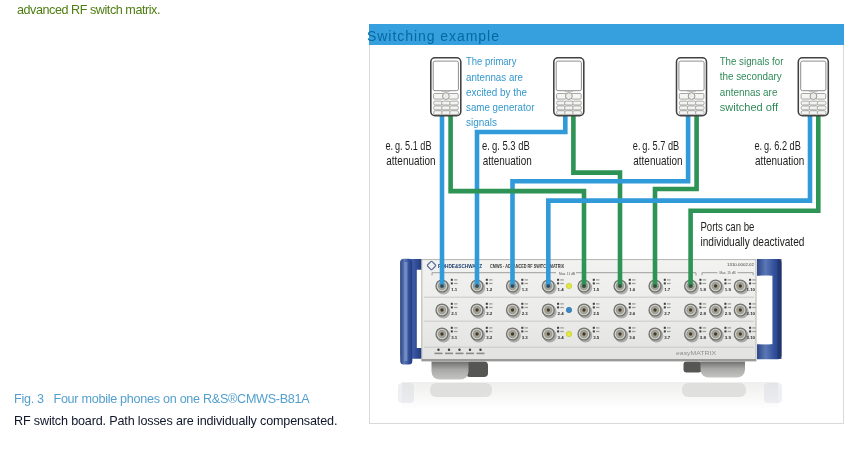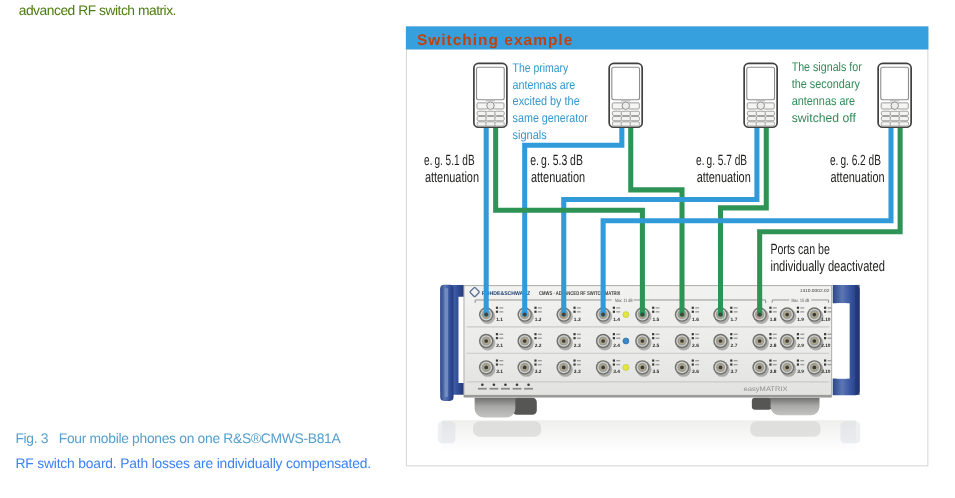--- a/index.html
+++ b/index.html
@@ -6,24 +6,24 @@
   body{font-family:"Liberation Sans", sans-serif;position:relative;}
   .abs{position:absolute;}
 </style>
 </head>
 <body>
   <div class="abs" style="left:17px;top:2.5px;font-size:12.6px;color:#4d7c0f;letter-spacing:-0.45px;">advanced RF switch matrix.</div>
 
   <div class="abs" style="left:369px;top:24px;width:473px;height:398px;border:1px solid #d9d9d9;background:#ffffff;"></div>
 
   <div class="abs" style="left:369px;top:24px;width:475px;height:21px;background:#36a0de;"></div>
-  <div class="abs" style="left:379px;top:28px;font-size:14px;font-weight:bold;color:#c2410c;letter-spacing:0.95px;">Switching example</div>
+  <div class="abs" style="left:367px;top:28px;font-size:14px;font-weight:normal;color:#0369a1;letter-spacing:0.95px;">Switching example</div>
 
   <div class="abs" style="left:14px;top:392px;font-size:12.6px;color:#539fcd;letter-spacing:-0.28px;">Fig.&nbsp;3&nbsp;&nbsp;&nbsp;Four mobile phones on one R&amp;S®CMWS-B81A</div>
-  <div class="abs" style="left:14px;top:414px;font-size:12.6px;color:#3b82f6;letter-spacing:-0.16px;">RF switch board. Path losses are individually compensated.</div>
+  <div class="abs" style="left:14px;top:414px;font-size:12.6px;color:#0f172a;letter-spacing:-0.16px;">RF switch board. Path losses are individually compensated.</div>
 
   <svg class="abs" style="left:0;top:0;" width="868" height="453" viewBox="0 0 868 453">
     <defs>
       <linearGradient id="panelG" x1="0" y1="0" x2="0" y2="1">
         <stop offset="0" stop-color="#f2f2f0"></stop>
         <stop offset="0.55" stop-color="#ebebe9"></stop>
         <stop offset="1" stop-color="#e2e2e0"></stop>
       </linearGradient>
       <linearGradient id="handleG" x1="0" y1="0" x2="1" y2="0">
         <stop offset="0" stop-color="#2c4687"></stop>

